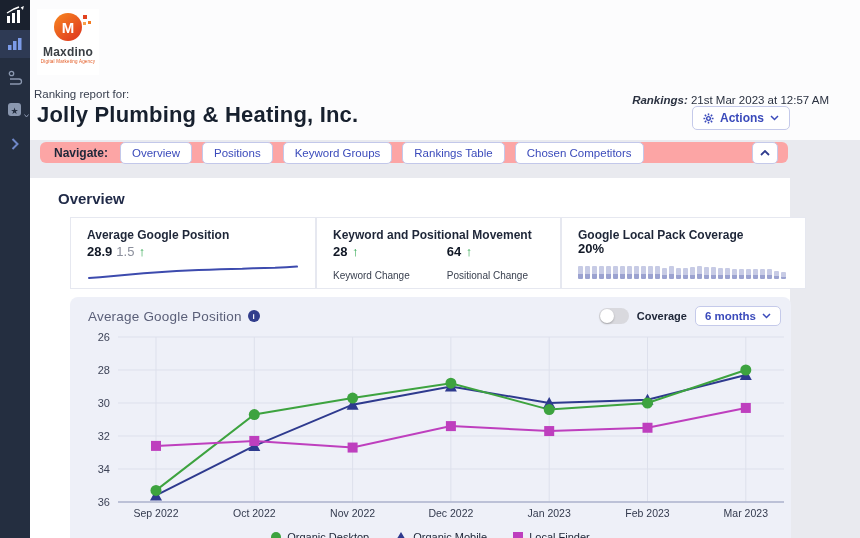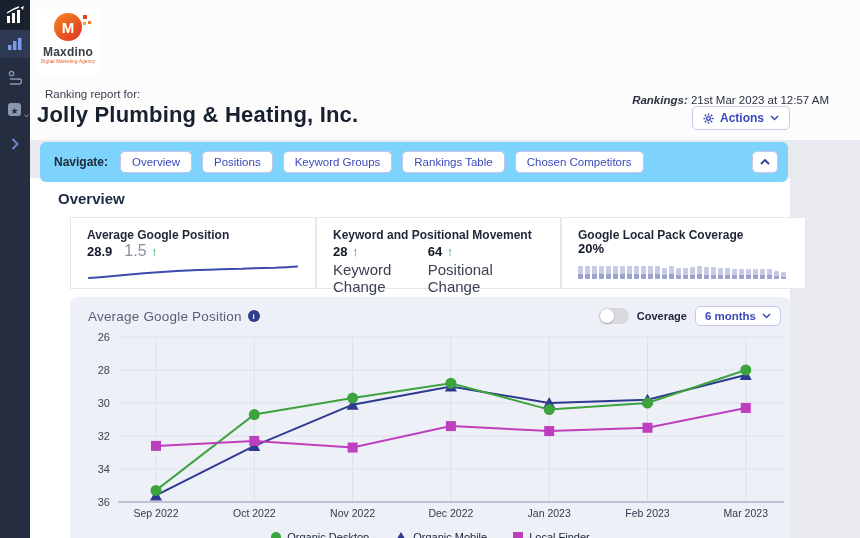--- a/index.html
+++ b/index.html
@@ -19,49 +19,49 @@
   
   .topbar { background:#FCFCFD; height:140px; position:relative; flex-shrink:0; }
   .logo-box { position:absolute; left:7px; top:9px; width:62px; height:66px; background:#FFFFFF; display:flex; flex-direction:column; align-items:center; padding-top:4px; }
   .logo-mark { width:28px; height:28px; border-radius:50%; background:linear-gradient(140deg,#F47B20 15%,#E2431F 80%); color:#fff; font-weight:bold; font-size:15px; display:flex; align-items:center; justify-content:center; position:relative; }
   .logo-mark .px { position:absolute; background:#E2431F; }
   .px1 { width:4px; height:4px; right:-5px; top:2px; }
   .px2 { width:3px; height:3px; right:-9px; top:8px; background:#F47B20 !important; }
   .px3 { width:3px; height:3px; right:-4px; top:9px; background:#F9A04B !important; }
   .logo-name { font-size:12px; font-weight:bold; color:#3A3F44; margin-top:4px; letter-spacing:.2px; }
   .logo-tagline { font-size:4.5px; color:#E2571F; letter-spacing:.2px; }
-  .report-label { position:absolute; left:15px; top:88px; font-size:11.5px; color:#3A4150; }
+  .report-label { position:absolute; left:4px; top:88px; font-size:11.5px; color:#3A4150; }
   .page-title { position:absolute; left:7px; top:102px; font-size:22px; font-weight:bold; color:#17202E; letter-spacing:.2px; }
   .generated { position:absolute; right:31px; top:94px; font-size:11.5px; color:#2A3140; }
   .generated .gen-label { font-style:italic; font-weight:bold; }
   .actions-btn { position:absolute; right:70px; top:106px; display:flex; align-items:center; gap:6px; background:#fff; border:1px solid #C5CAEA; border-radius:5px; padding:4px 10px; color:#3B4BBB; font-size:12px; font-weight:bold; cursor:pointer; }
 
   
   .nav-strip { height:38px; background:#E9EAEF; position:relative; flex-shrink:0; }
-  .nav-card { position:absolute; left:10px; top:2px; width:748px; height:40px; background:#7dd3fc; border-radius:6px; display:flex; align-items:center; padding:0 10px 0 14px; gap:10px; }
+  .nav-card { position:absolute; left:10px; top:2px; width:748px; height:21px; background:#fca5a5; border-radius:6px; display:flex; align-items:center; padding:0 10px 0 14px; gap:10px; }
   .nav-label { font-size:12px; font-weight:bold; color:#20283A; margin-right:2px; }
   .pill { border:1px solid #C3C8EA; border-radius:5px; background:#fff; color:#3B4BBB; font-size:11.5px; padding:4px 11px; cursor:pointer; white-space:nowrap; }
   .collapse-btn { margin-left:auto; width:26px; height:22px; border:1px solid #C5CAEA; border-radius:5px; background:#fff; display:flex; align-items:center; justify-content:center; cursor:pointer; }
 
   
   .content { flex:1; display:flex; background:#E9EAEF; }
   .panel { width:760px; background:#fff; padding:12px 0 0 28px; }
   .overview-heading { font-size:15px; font-weight:bold; color:#1F2947; }
 
   .cards-row { display:flex; margin:10px 0 0 12px; width:736px; }
   .stat-card { background:#fff; border:1px solid #E6E8F0; padding:10px 14px 8px 16px; height:72px; }
   .card-avg { width:246px; }
   .card-move { width:245px; display:flex; flex-direction:column; }
   .card-local { width:245px; }
   .card-title { font-size:12px; font-weight:bold; color:#1E2638; }
   .big-num { font-size:13px; font-weight:bold; color:#111826; line-height:1.15; }
-  .delta { font-size:16px; color:#8B8F9C; font-weight:normal; margin-left:12px; }
+  .delta { font-size:13px; color:#8B8F9C; font-weight:normal; margin-left:4px; }
   .up-arrow { color:#27A348; font-weight:bold; font-size:13px; }
   .move-cols { display:flex; justify-content:space-between; padding-right:18px; }
-  .sub-label { font-size:15px; color:#3A4150; margin-top:1px; }
+  .sub-label { font-size:10px; color:#3A4150; margin-top:10px; }
   .spark-wrap { margin-top:4px; }
   .bars-row { display:flex; align-items:flex-end; gap:2px; height:16px; margin-top:6px; }
   .lp-bar { width:5px; background:linear-gradient(to bottom,#C7CBE5 65%,#9BA2D0 65%); border-radius:1px; }
 
   
   .chart-panel { margin:8px 0 0 12px; width:721px; background:#EEF0F8; border-radius:8px; padding-top:8px; }
   .chart-head { display:flex; align-items:center; padding:0 10px 0 18px; height:22px; }
   .chart-title { font-size:13.5px; color:#5A5F78; letter-spacing:.2px; }
   .info-dot { width:12px; height:12px; border-radius:50%; background:#323E8C; color:#fff; font-size:8px; font-weight:bold; display:inline-flex; align-items:center; justify-content:center; margin-left:6px; cursor:pointer; }
   .chart-controls { margin-left:auto; display:flex; align-items:center; gap:8px; }

